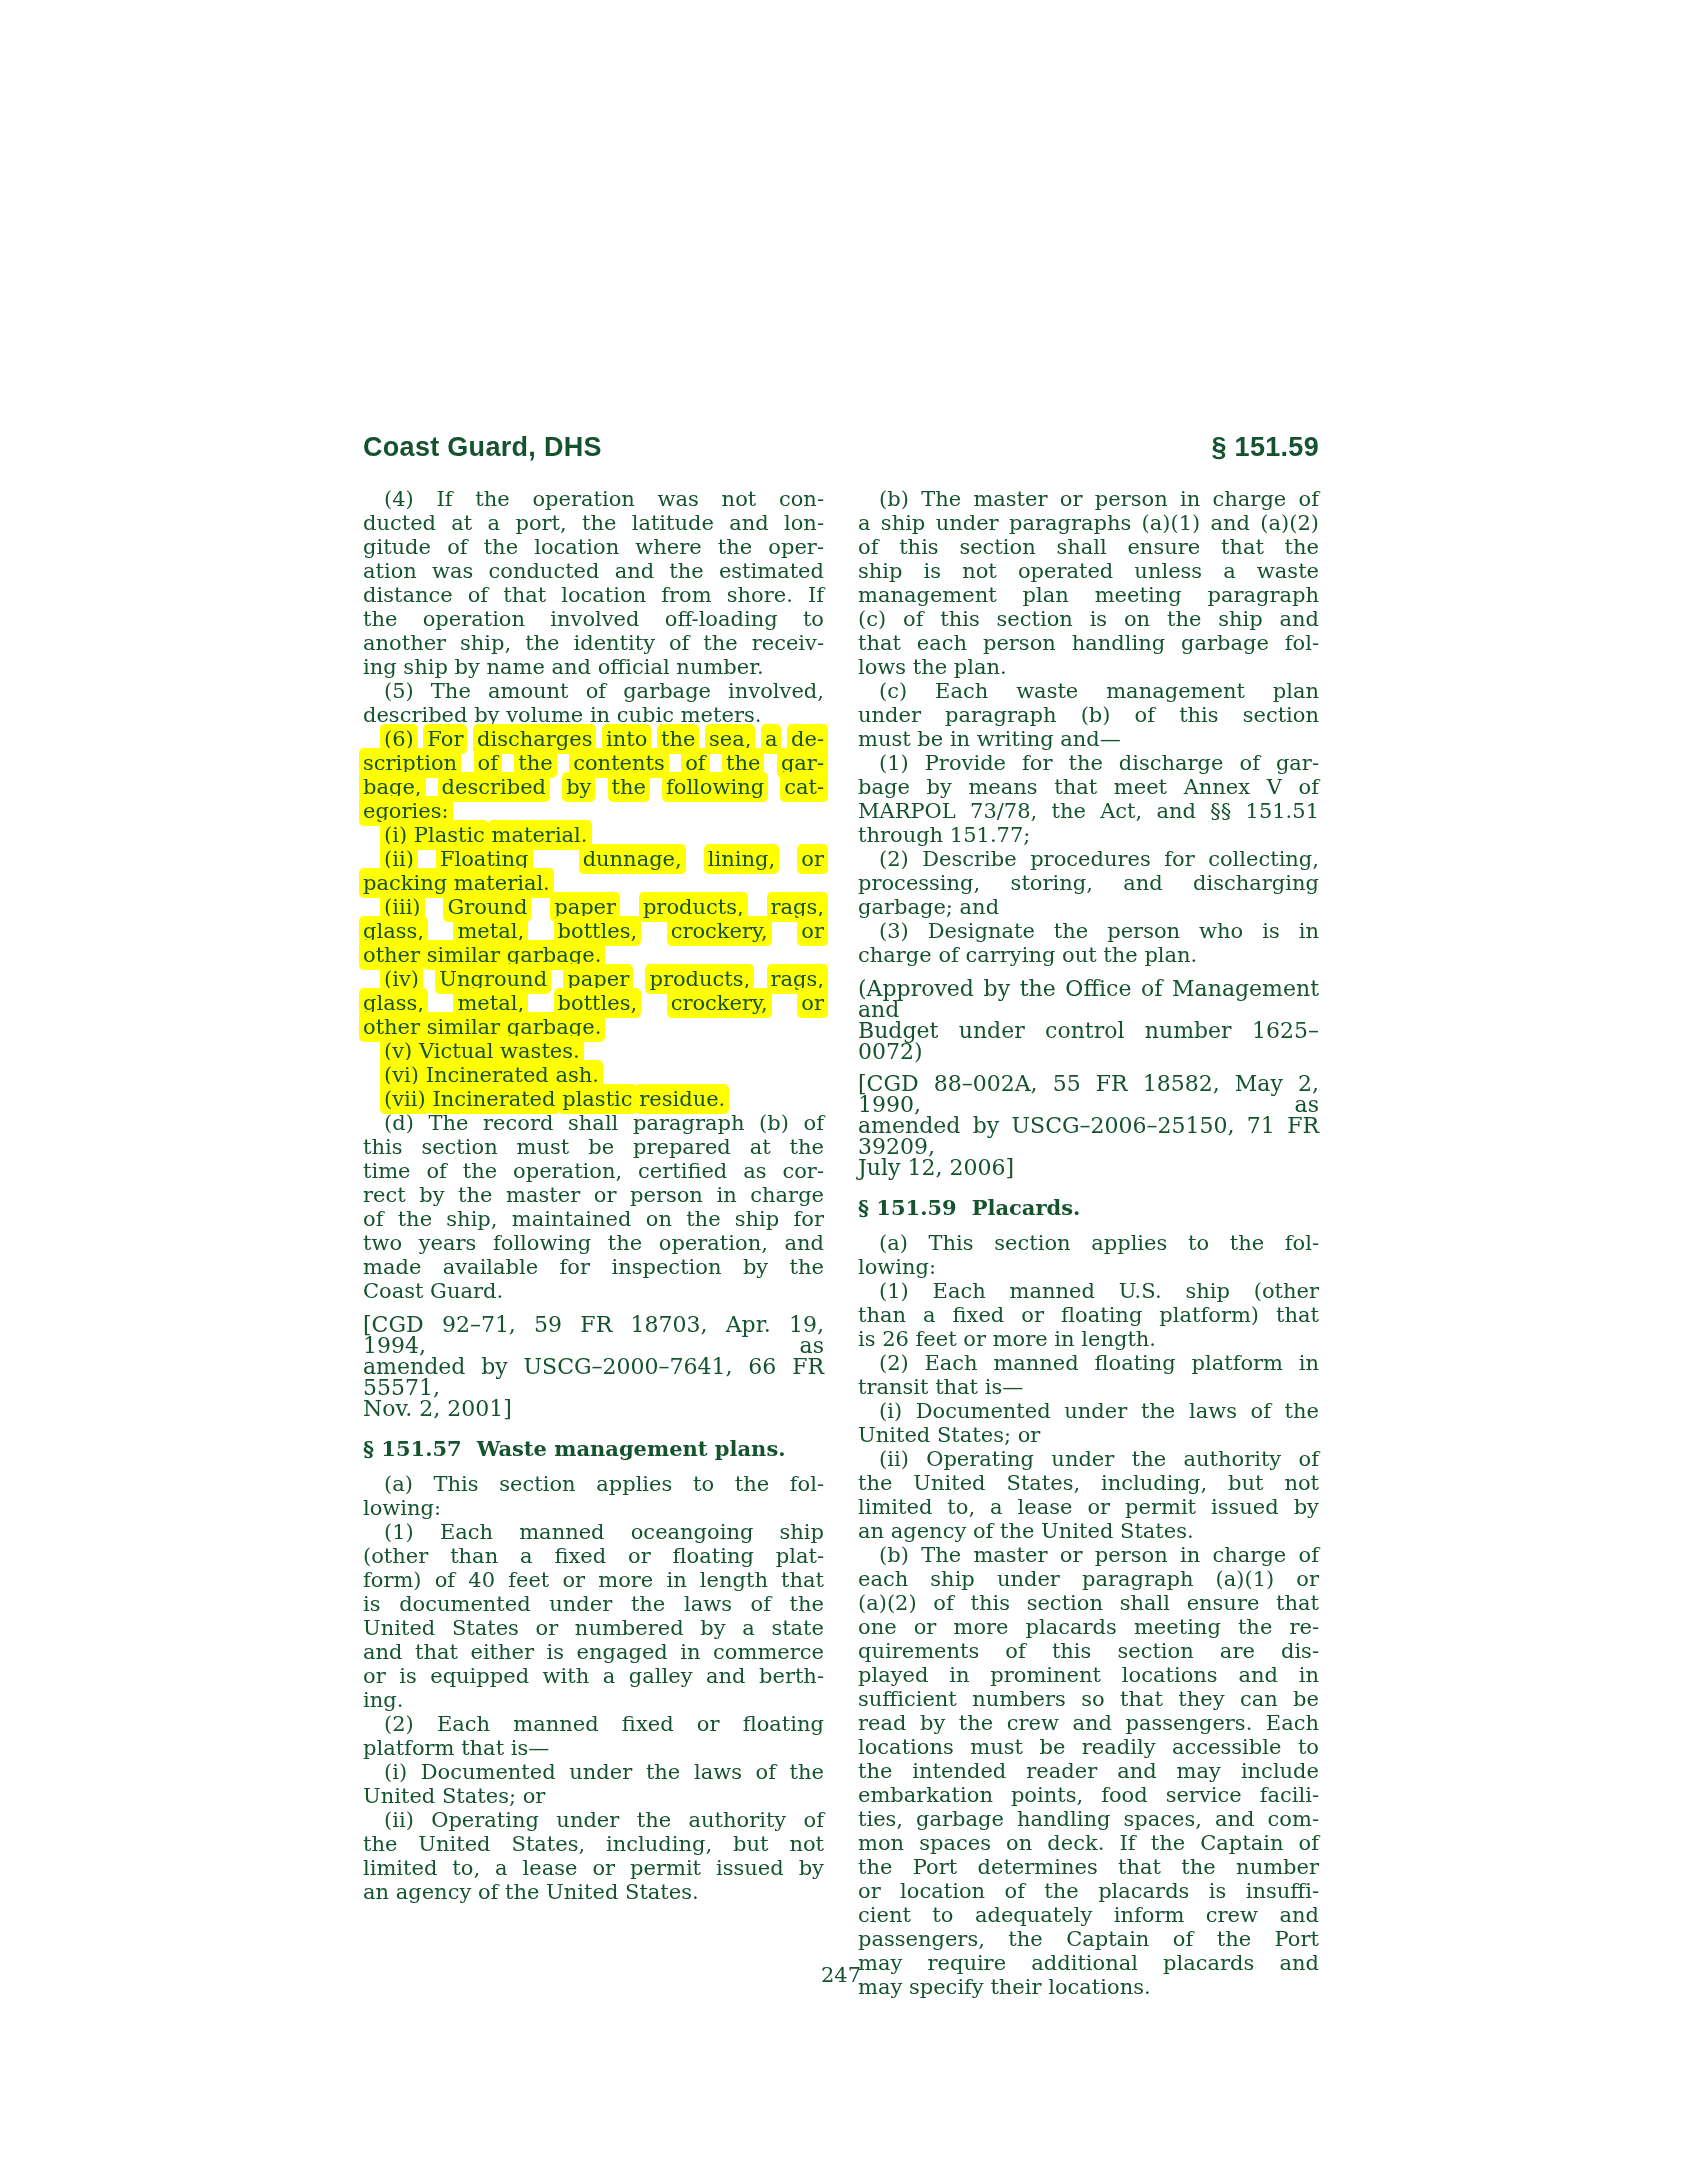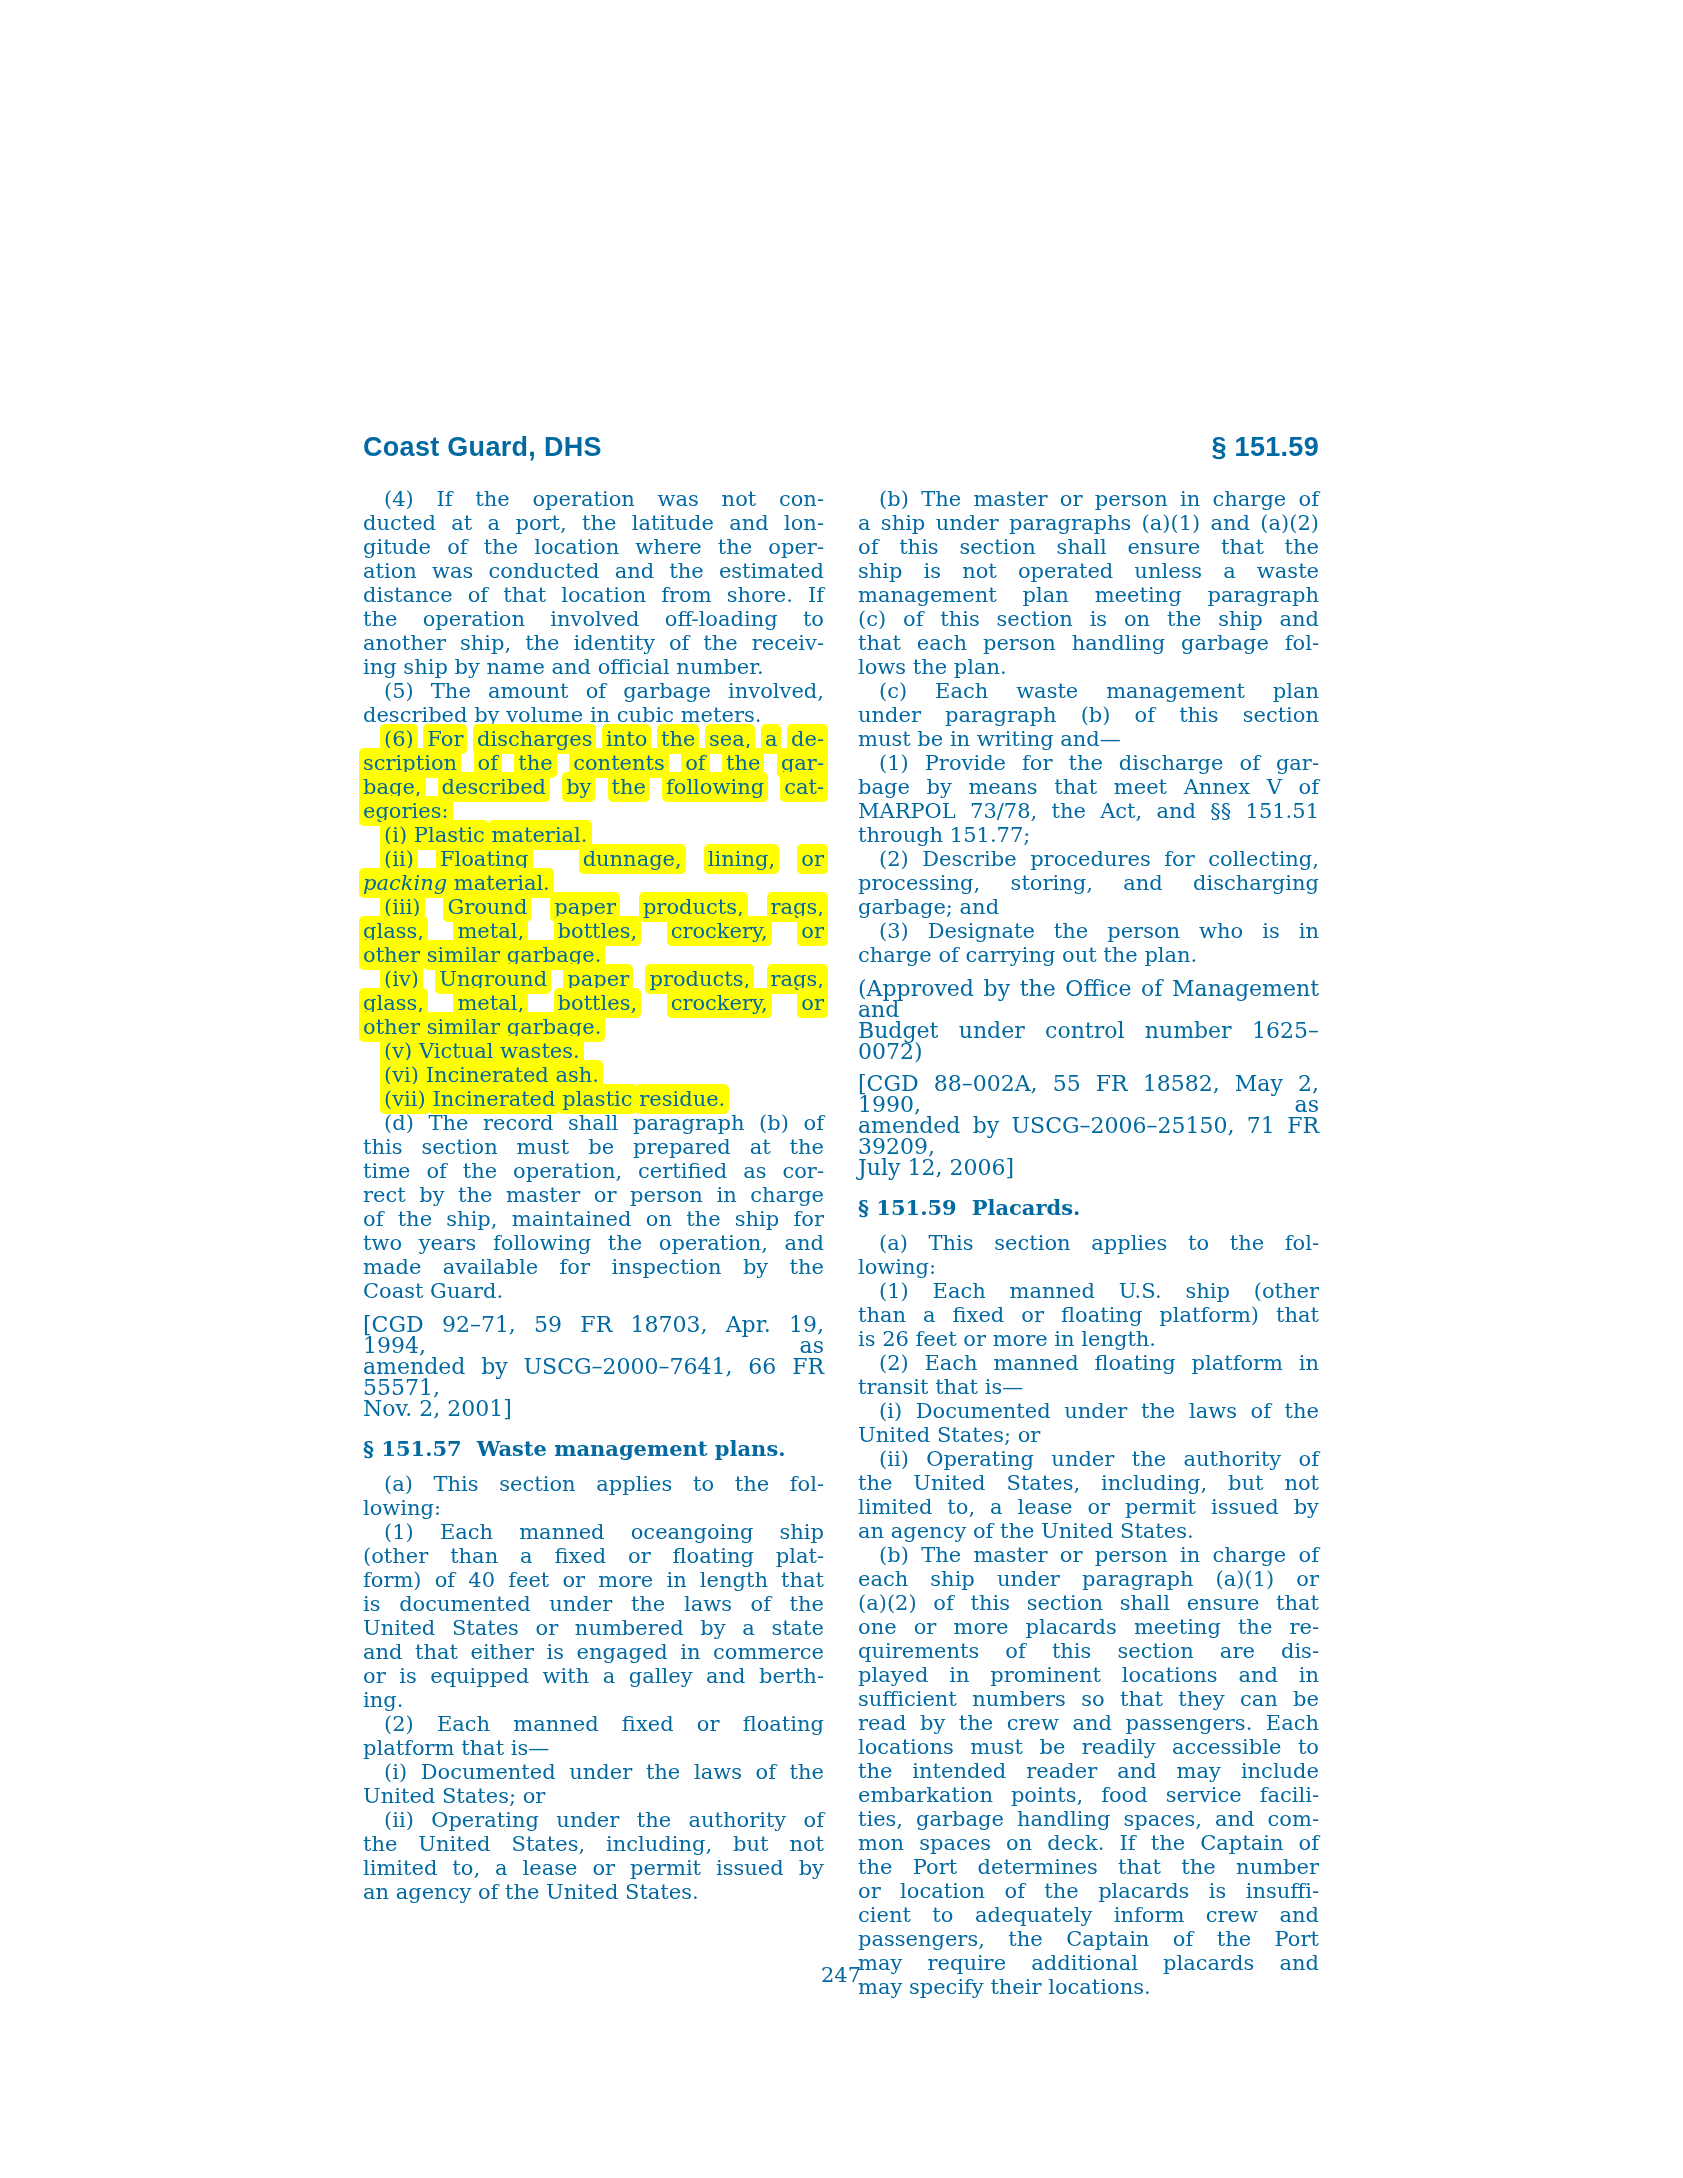--- a/index.html
+++ b/index.html
@@ -1,20 +1,20 @@
 <!DOCTYPE html>
 <html><head>
 <meta charset="utf-8">
 <style>
   html,body { margin:0; padding:0; background:#e8e8e8; }
   .page {
     position:relative;
     width:1683px; height:2178px;
     background:#ffffff;
-    color:#0369a1;
+    color:#14532d;
     overflow:hidden;
   }
   .header {
     position:absolute;
     top:432px; left:363px; width:956px;
     display:flex; justify-content:space-between; align-items:baseline;
     font-family:"Liberation Sans", sans-serif;
     font-weight:700; font-size:27px; letter-spacing:0.3px;
   }
   .columns {
@@ -82,21 +82,21 @@
           <div class="line first"><span class="hl" style="background: rgb(255, 255, 0);">(6)</span> <span class="hl" style="background: rgb(255, 255, 0);">For</span> <span class="hl" style="background: rgb(255, 255, 0);">discharges</span> <span class="hl" style="background: rgb(255, 255, 0);">into</span> <span class="hl" style="background: rgb(255, 255, 0);">the</span> <span class="hl" style="background: rgb(255, 255, 0);">sea,</span> <span class="hl" style="background: rgb(255, 255, 0);">a</span> <span class="hl" style="background: rgb(255, 255, 0);">de-</span></div>
           <div class="line"><span class="hl" style="background: rgb(255, 255, 0);">scription</span> <span class="hl" style="background: rgb(255, 255, 0);">of</span> <span class="hl" style="background: rgb(255, 255, 0);">the</span> <span class="hl" style="background: rgb(255, 255, 0);">contents</span> <span class="hl" style="background: rgb(255, 255, 0);">of</span> <span class="hl" style="background: rgb(255, 255, 0);">the</span> <span class="hl" style="background: rgb(255, 255, 0);">gar-</span></div>
           <div class="line"><span class="hl" style="background: rgb(255, 255, 0);">bage,</span> <span class="hl" style="background: rgb(255, 255, 0);">described</span> <span class="hl" style="background: rgb(255, 255, 0);">by</span> <span class="hl" style="background: rgb(255, 255, 0);">the</span> <span class="hl" style="background: rgb(255, 255, 0);">following</span> <span class="hl" style="background: rgb(255, 255, 0);">cat-</span></div>
           <div class="line last"><span class="hl" style="background: rgb(255, 255, 0);">egories:</span></div>
         </div>
         <div class="block para">
           <div class="line first last"><span class="hl" style="background: rgb(255, 255, 0);">(i)</span> <span class="hl" style="background: rgb(255, 255, 0);">Plastic</span> <span class="hl" style="background: rgb(255, 255, 0);">material.</span></div>
         </div>
         <div class="block para">
           <div class="line first"><span class="hl" style="background: rgb(255, 255, 0);">(ii)</span> <span class="hl" style="background: rgb(255, 255, 0);">Floating</span> <span class="hl" style="background: rgb(255, 255, 0); margin-left: 24px;">dunnage,</span> <span class="hl" style="background: rgb(255, 255, 0);">lining,</span> <span class="hl" style="background: rgb(255, 255, 0);">or</span></div>
-          <div class="line last"><span class="hl" style="background: rgb(255, 255, 0); font-style: italic;">packing</span> <span class="hl" style="background: rgb(255, 255, 0);">material.</span></div>
+          <div class="line last"><span class="hl" style="background: rgb(255, 255, 0);">packing</span> <span class="hl" style="background: rgb(255, 255, 0);">material.</span></div>
         </div>
         <div class="block para">
           <div class="line first"><span class="hl" style="background: rgb(255, 255, 0);">(iii)</span> <span class="hl" style="background: rgb(255, 255, 0);">Ground</span> <span class="hl" style="background: rgb(255, 255, 0);">paper</span> <span class="hl" style="background: rgb(255, 255, 0);">products,</span> <span class="hl" style="background: rgb(255, 255, 0);">rags,</span></div>
           <div class="line"><span class="hl" style="background: rgb(255, 255, 0);">glass,</span> <span class="hl" style="background: rgb(255, 255, 0);">metal,</span> <span class="hl" style="background: rgb(255, 255, 0);">bottles,</span> <span class="hl" style="background: rgb(255, 255, 0);">crockery,</span> <span class="hl" style="background: rgb(255, 255, 0);">or</span></div>
           <div class="line last"><span class="hl" style="background: rgb(255, 255, 0);">other</span> <span class="hl" style="background: rgb(255, 255, 0);">similar</span> <span class="hl" style="background: rgb(255, 255, 0);">garbage.</span></div>
         </div>
         <div class="block para">
           <div class="line first"><span class="hl" style="background: rgb(255, 255, 0);">(iv)</span> <span class="hl" style="background: rgb(255, 255, 0);">Unground</span> <span class="hl" style="background: rgb(255, 255, 0);">paper</span> <span class="hl" style="background: rgb(255, 255, 0);">products,</span> <span class="hl" style="background: rgb(255, 255, 0);">rags,</span></div>
           <div class="line"><span class="hl" style="background: rgb(255, 255, 0);">glass,</span> <span class="hl" style="background: rgb(255, 255, 0);">metal,</span> <span class="hl" style="background: rgb(255, 255, 0);">bottles,</span> <span class="hl" style="background: rgb(255, 255, 0);">crockery,</span> <span class="hl" style="background: rgb(255, 255, 0);">or</span></div>
           <div class="line last"><span class="hl" style="background: rgb(255, 255, 0);">other</span> <span class="hl" style="background: rgb(255, 255, 0);">similar</span> <span class="hl" style="background: rgb(255, 255, 0);">garbage.</span></div>

